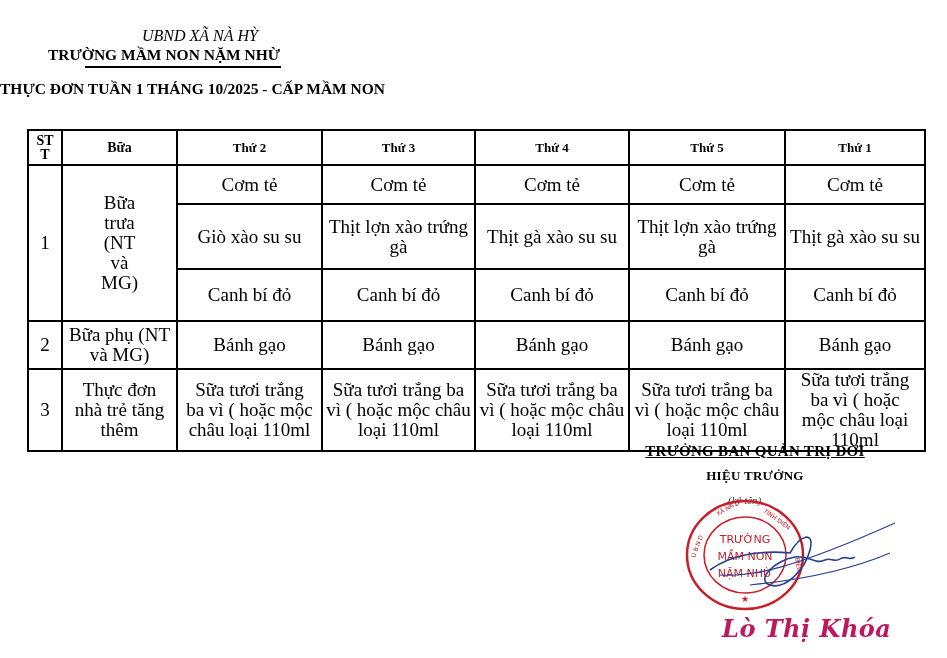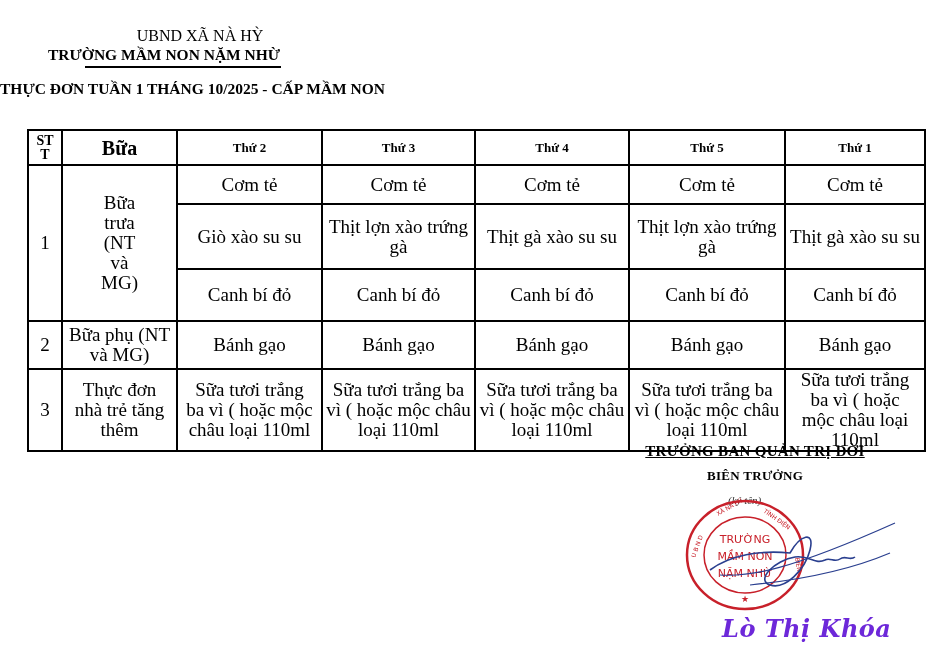--- a/index.html
+++ b/index.html
@@ -1,36 +1,36 @@
 <!DOCTYPE html>
 <html><head>
 <meta charset="utf-8">
 <style>
   html, body { margin: 0; padding: 0; background: #ffffff; }
   body { width: 947px; height: 658px; position: relative; overflow: hidden;
          font-family: "Liberation Serif", "DejaVu Serif", serif; color: #000; }
   .abs { position: absolute; }
-  .hdr1 { left: 100px; top: 27px; width: 200px; text-align: center; font-size: 16px; }
+  .hdr1 { left: 100px; top: 27px; width: 200px; text-align: center; font-size: 16px; font-style: italic; }
   .hdr2 { left: 48px; top: 46px; width: 270px; text-align: left; font-size: 15.5px; font-weight: bold; }
   .hdr2-line { left: 85px; top: 66px; width: 196px; height: 1.5px; background: #000; }
   .title { left: 0; top: 80px; width: 947px; text-align: left; font-size: 15.5px; font-weight: bold; }
 
   table.menu { position: absolute; left: 27px; top: 129px; border-collapse: collapse; table-layout: fixed; }
   table.menu td, table.menu th { border: 2px solid #000; padding: 0 2px; text-align: center; vertical-align: middle;
          font-size: 19px; line-height: 20px; font-weight: normal; overflow: hidden; }
   table.menu th { font-weight: bold; font-size: 13px; }
-  table.menu th.bua { font-size: 20px; margin-top: 44px; }
+  table.menu th.bua { font-size: 14px; margin-top: 44px; }
   table.menu th.stt { font-size: 14px; line-height: 14px; }
 
   .sig-title { left: 605px; top: 443px; width: 300px; text-align: center; font-size: 15px; font-weight: bold; letter-spacing: 0.3px; text-decoration: underline; }
   .sig-sub { left: 605px; top: 468px; width: 300px; text-align: center; font-size: 13px; font-weight: bold; letter-spacing: 0.3px; }
   .sig-note { left: 728px; top: 494px; font-size: 11px; font-style: italic; color: #333; }
   .stamp { left: 683px; top: 498px; width: 125px; height: 115px; }
   .signature { left: 690px; top: 515px; width: 210px; height: 90px; }
-  .sig-name { left: 722px; top: 614px; font-size: 24px; font-style: italic; font-weight: bold; color: #6d28d9;
+  .sig-name { left: 722px; top: 614px; font-size: 24px; font-style: italic; font-weight: bold; color: #be185d;
               font-family: "DejaVu Serif", serif; letter-spacing: 0.5px; }
 </style>
 </head>
 <body>
 
 <div class="abs hdr1">UBND XÃ NÀ HỲ</div>
 <div class="abs hdr2">TRƯỜNG MẦM NON NẶM NHỪ</div>
 <div class="abs hdr2-line"></div>
 <div class="abs title">THỰC ĐƠN TUẦN 1 THÁNG 10/2025 - CẤP MẦM NON</div>
 
@@ -92,21 +92,21 @@
     <td style="padding:0 6px">Sữa tươi trắng ba vì ( hoặc mộc châu loại 110ml</td>
     <td>Sữa tươi trắng ba vì ( hoặc mộc châu loại 110ml</td>
     <td>Sữa tươi trắng ba vì ( hoặc mộc châu loại 110ml</td>
     <td>Sữa tươi trắng ba vì ( hoặc mộc châu loại 110ml</td>
     <td style="padding:0 6px">Sữa tươi trắng ba vì ( hoặc mộc châu loại 110ml</td>
   </tr>
 </tbody>
   </table>
 
 <div class="abs sig-title">TRƯỞNG BAN QUẢN TRỊ ĐỜI</div>
-<div class="abs sig-sub">BIÊN TRƯỞNG</div>
+<div class="abs sig-sub">HIỆU TRƯỞNG</div>
 <div class="abs sig-note">(ký tên)</div>
 
 <svg class="abs stamp" viewBox="0 0 125 115">
   <ellipse cx="62" cy="57" rx="58" ry="54" fill="none" stroke="#c8202a" stroke-width="2.5"></ellipse>
   <ellipse cx="62" cy="57" rx="41" ry="38" fill="none" stroke="#c8202a" stroke-width="1.5"></ellipse>
   <text x="62" y="45" text-anchor="middle" font-size="11" fill="#c8202a" font-family="DejaVu Sans, sans-serif">TRƯỜNG</text>
   <text x="62" y="62" text-anchor="middle" font-size="11" fill="#c8202a" font-family="DejaVu Sans, sans-serif">MẦM NON</text>
   <text x="62" y="79" text-anchor="middle" font-size="11" fill="#c8202a" font-family="DejaVu Sans, sans-serif">NẶM NHỪ</text>
   <text x="12" y="60" font-size="6" fill="#c8202a" font-family="DejaVu Sans, sans-serif" transform="rotate(-70 12 60)">U B N D</text>
   <text x="35" y="18" font-size="6" fill="#c8202a" font-family="DejaVu Sans, sans-serif" transform="rotate(-30 35 18)">XÃ NÀ HỲ</text>

